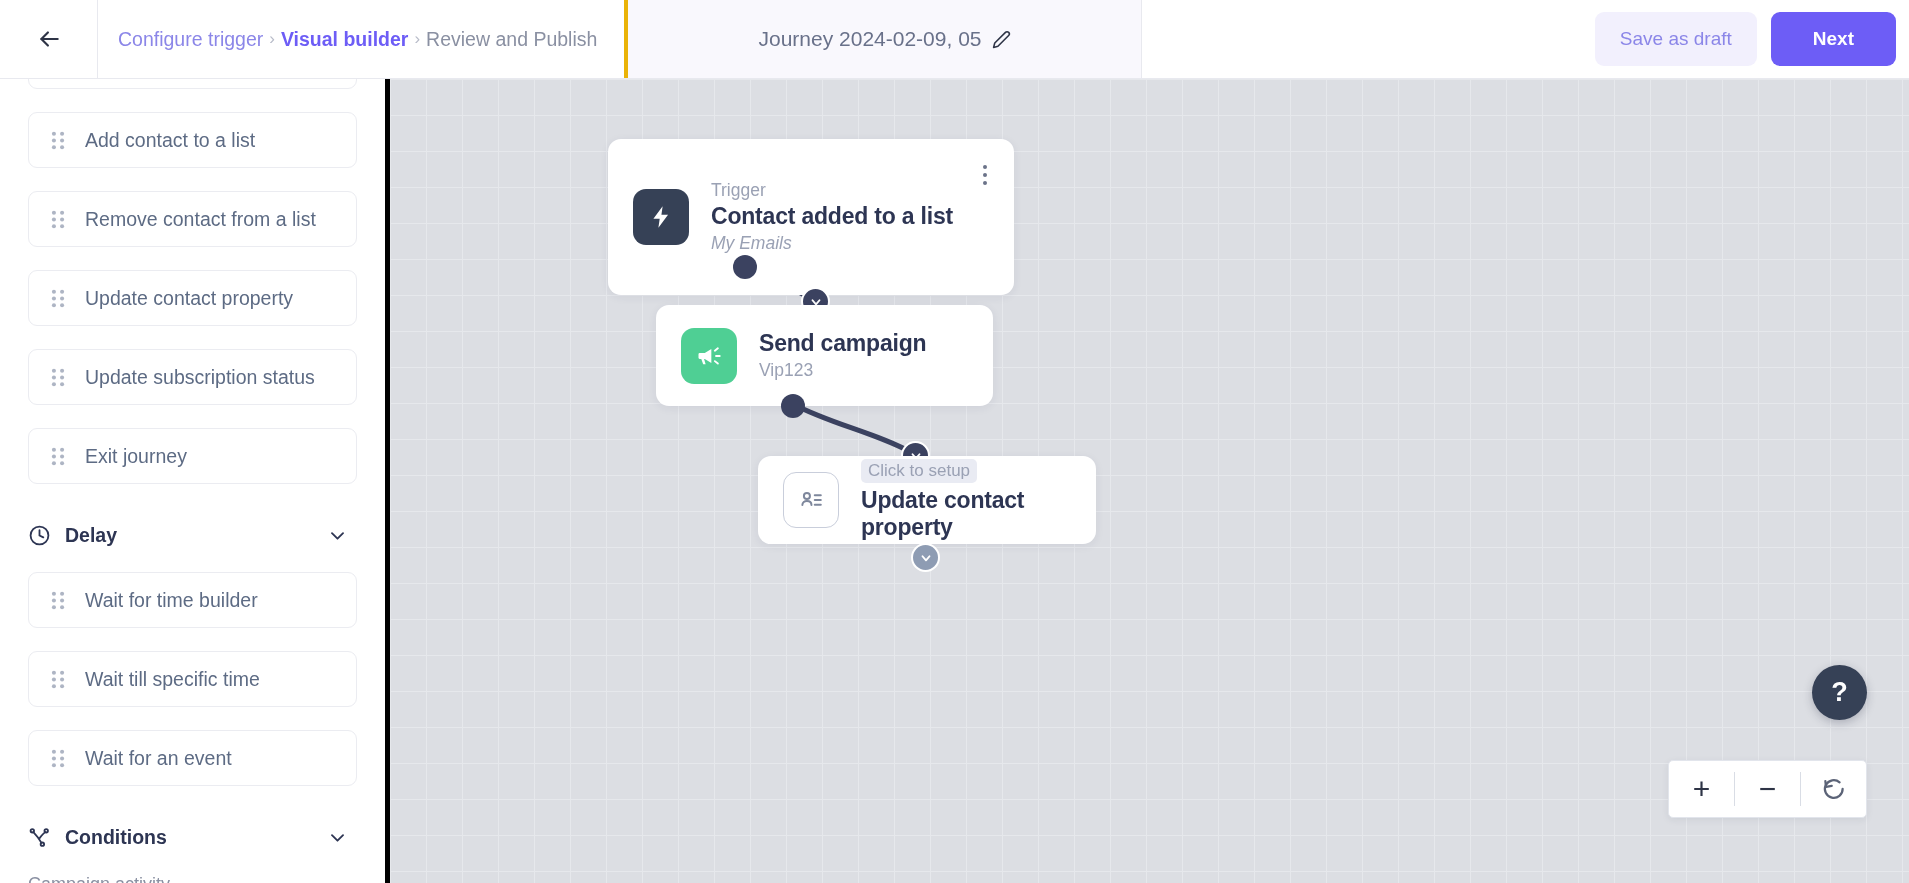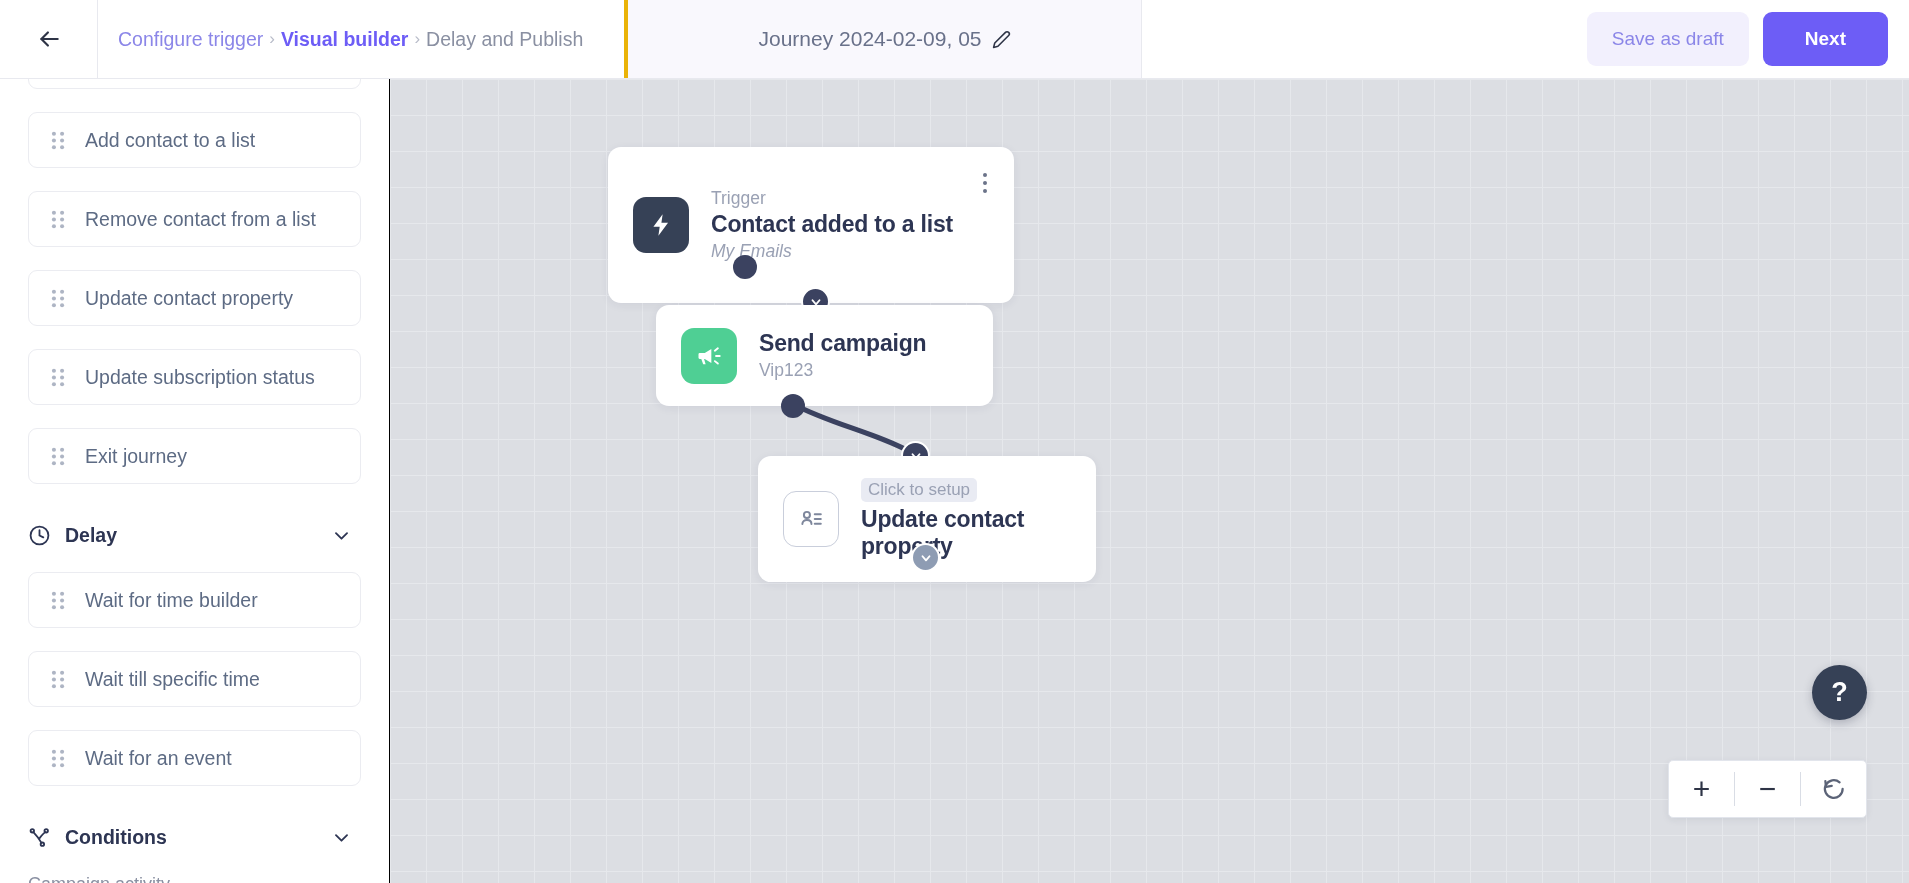--- a/index.html
+++ b/index.html
@@ -44,21 +44,21 @@
     border-right: 1px solid #e8e9ef;
     display: flex; align-items: center; justify-content: center;
     gap: 10px;
   }
   .journey-title { font-size: 21px; color: #69718a; white-space: nowrap; }
   .pencil { width: 19px; height: 19px; cursor: pointer; display: block; }
 
   .header-spacer { flex: 1; }
   .header-actions {
     display: flex; align-items: center; gap: 14px;
-    padding-right: 8px; height: 100%; border-radius: 7px;
+    padding-right: 0px; height: 100%; border-radius: 7px;
   }
   .btn {
     border: none; border-radius: 9px;
     font-size: 19px; font-family: inherit;
     cursor: pointer; white-space: nowrap;
   }
   .btn-draft {
     background: #f2f0fd; color: #8b86e8;
     padding: 16px 25px;
   }
@@ -66,21 +66,21 @@
     background: #6d5df6; color: #ffffff;
     padding: 16px 42px; font-weight: 600;
     margin-right: 13px;
   }
 
   
   .sidebar {
     position: absolute; top: 79px; left: 0;
     width: 390px; height: 804px;
     background: #ffffff;
-    border-right: 1px solid #000000;
+    border-right: 5px solid #000000;
     overflow: hidden;
     padding: 0 28px;
   }
   .side-card {
     height: 56px;
     border: 1px solid #ebecf1;
     border-radius: 9px;
     background: #ffffff;
     display: flex; align-items: center;
     padding-left: 22px;
@@ -202,21 +202,21 @@
       <line x1="20" y1="12" x2="5" y2="12"></line>
         <polyline points="11,18 5,12 11,6"></polyline>
     </svg>
   </div>
 
   <div class="crumbs">
     <span class="crumb link">Configure trigger</span>
     <span class="crumb-sep">›</span>
     <span class="crumb active">Visual builder</span>
     <span class="crumb-sep">›</span>
-    <span class="crumb muted">Delay and Publish</span>
+    <span class="crumb muted">Review and Publish</span>
   </div>
 
   <div class="title-zone">
     <span class="journey-title">Journey 2024-02-09, 05</span>
     <svg class="pencil" viewBox="0 0 24 24" fill="none" stroke="#2e3446" stroke-width="2" stroke-linecap="round" stroke-linejoin="round">
       <path d="M17 3a2.8 2.8 0 1 1 4 4L7.5 20.5 2 22l1.5-5.5z"></path>
     </svg>
   </div>
 
   <div class="header-spacer"></div>
@@ -374,21 +374,21 @@
 </div>
 
 <div class="canvas">
   <div class="flow">
 
     <svg class="conn-svg" width="1519" height="804">
       <path d="M 355 186 C 380 205, 400 205, 424 222" stroke="#3b4260" stroke-width="5" fill="none" stroke-linecap="round"></path>
       <path d="M 403 325 C 440 345, 490 355, 524 375" stroke="#3b4260" stroke-width="5" fill="none" stroke-linecap="round"></path>
     </svg>
 
-    <div class="node" style="left:218px; top:68px; width:406px; height:156px; padding-left:25px;">
+    <div class="node" style="left:218px; top:60px; width:406px; height:156px; padding-left:25px;">
       <div class="node-icon icon-trigger">
         <svg width="26" height="26" viewBox="0 0 24 24" fill="#ffffff">
           <polygon points="13.5,2 5,13.5 10.8,13.5 9.6,22 18.5,10 12.4,10"></polygon>
         </svg>
       </div>
       <div class="node-body">
         <span class="node-kicker">Trigger</span>
         <span class="node-title">Contact added to a list</span>
         <span class="node-sub italic">My Emails</span>
       </div>
@@ -423,21 +423,21 @@
       </div>
     </div>
 
     <div class="dot" style="left:391px; top:315px;"></div>
     <div class="chip dark" style="left:511px; top:362px;">
       <svg width="14" height="14" viewBox="0 0 24 24" fill="none" stroke="#ffffff" stroke-width="3.2" stroke-linecap="round" stroke-linejoin="round">
         <polyline points="6,9 12,16 18,9"></polyline>
       </svg>
     </div>
 
-    <div class="node" style="left:368px; top:377px; width:338px; height:126px; padding-left:25px;align-items:center;">
+    <div class="node" style="left:368px; top:377px; width:338px; height:88px; padding-left:25px;align-items:center;">
       <div class="node-icon icon-prop">
         <svg width="28" height="28" viewBox="0 0 24 24" fill="none" stroke="#7e879c" stroke-width="1.7" stroke-linecap="round">
           <circle cx="8.5" cy="8.5" r="2.6"></circle>
           <path d="M4.6 16.2c0-2.2 1.8-3.4 3.9-3.4s3.9 1.2 3.9 3.4"></path>
           <line x1="15.2" y1="8" x2="20.4" y2="8"></line>
           <line x1="15.2" y1="12" x2="20.4" y2="12"></line>
           <line x1="15.2" y1="16" x2="20.4" y2="16"></line>
         </svg>
       </div>
       <div class="node-body">

